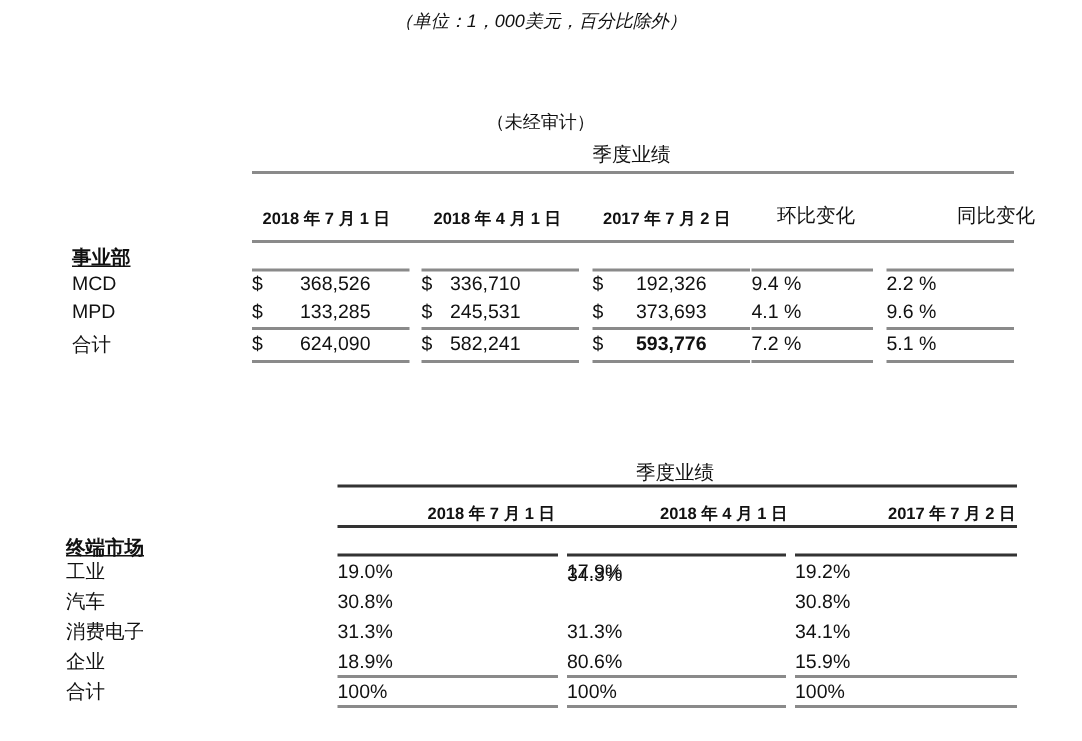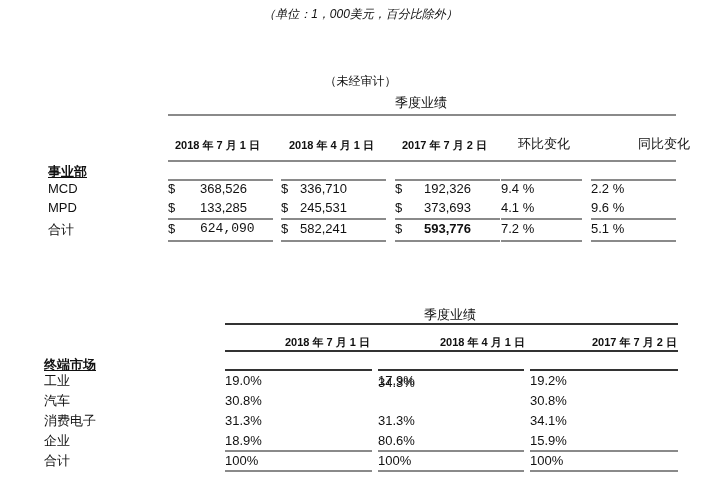--- a/index.html
+++ b/index.html
@@ -68,21 +68,21 @@
 
   <div class="line" style="left:168px; top:218px; width:105px;"></div>
   <div class="line" style="left:281px; top:218px; width:105px;"></div>
   <div class="line" style="left:395px; top:218px; width:105px;"></div>
   <div class="line" style="left:501px; top:218px; width:81px;"></div>
   <div class="line" style="left:591px; top:218px; width:85px;"></div>
 
   <div>
     <div class="abs rowlabel" style="left:48px; top:221px;">合计</div>
     <div class="abs cell" style="left:168px; top:221px;">$</div>
-    <div class="abs cell r" style="left:200px; width:72px; top:221px;font-family:Liberation Mono, monospace;">624,090</div>
+    <div class="abs cell r" style="left:200px; width:72px; top:221px;">624,090</div>
     <div class="abs cell" style="left:281px; top:221px;">$</div>
     <div class="abs cell r" style="left:300px; width:86px; top:221px;">582,241</div>
     <div class="abs cell" style="left:395px; top:221px;">$</div>
     <div class="abs cell" style="left:424px; top:221px;font-weight:bold;">593,776</div>
     <div class="abs cell r" style="left:501px; width:81px; top:221px;">7.2 %</div>
     <div class="abs cell r" style="left:591px; width:84px; top:221px;">5.1 %</div>
   </div>
 
   <div class="line" style="left:168px; top:240px; width:105px;"></div>
   <div class="line" style="left:281px; top:240px; width:105px;"></div>

